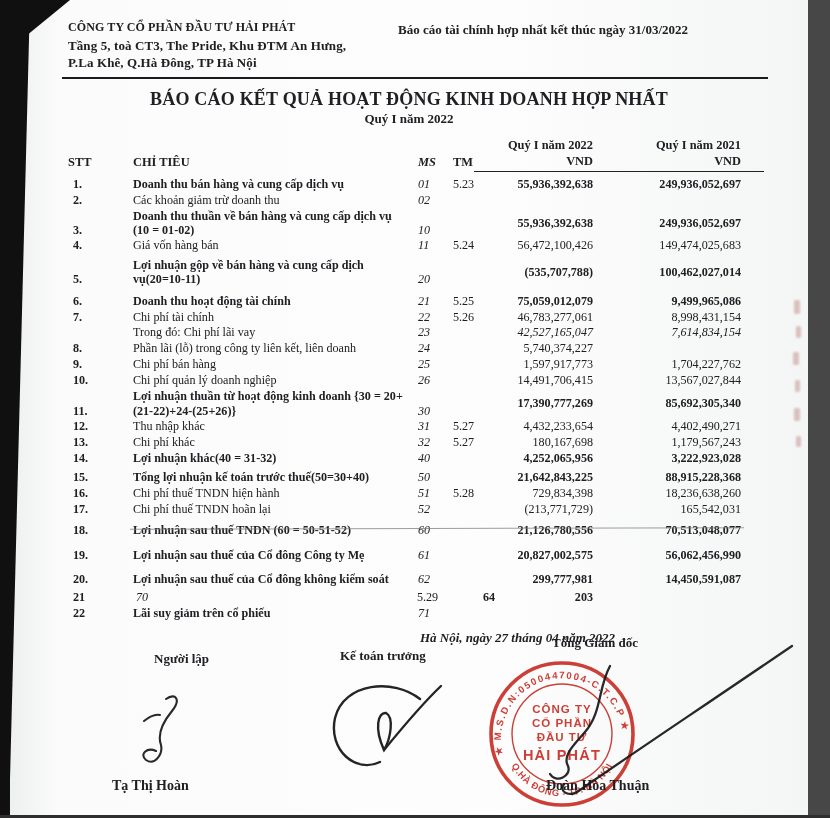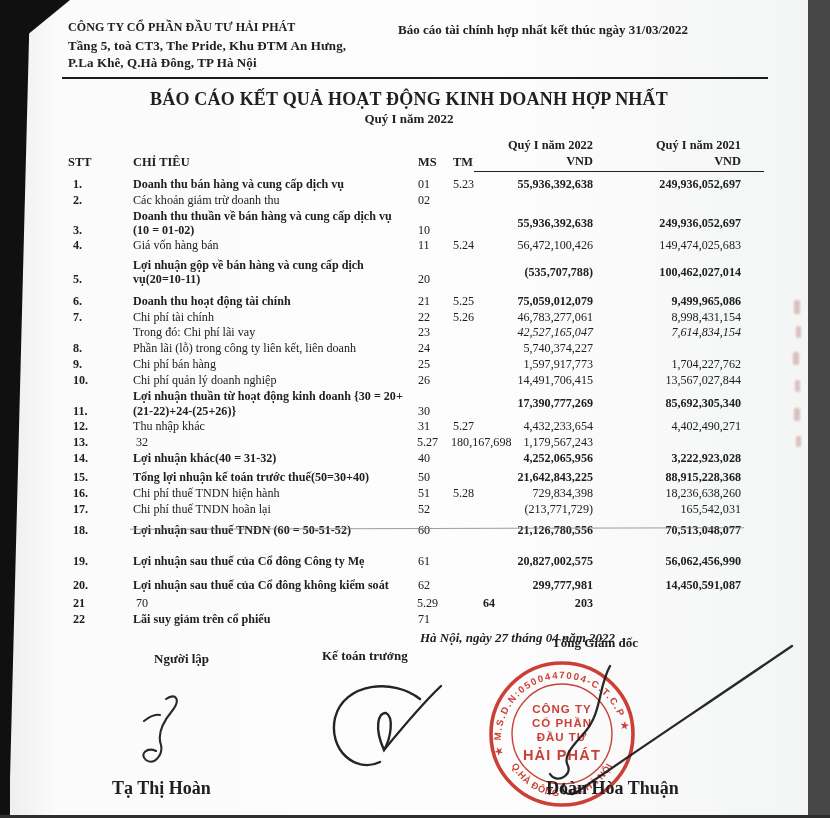--- a/index.html
+++ b/index.html
@@ -39,45 +39,45 @@
   .thead{position:relative;height:36px;font-weight:bold;font-size:12.4px;}
   .thead .h-end{align-self:end;}
   .col2hdr{display:flex;flex-direction:column;justify-content:flex-end;align-items:flex-end;text-align:right;line-height:1.35;}
   .vnd-line{position:absolute;left:406px;top:37px;width:290px;border-top:1.6px solid #222;}
   .tbody{margin-top:7px;}
   .row{display:grid;grid-template-columns:65px 282px 36px 44px 98px 148px;
        min-height:14.8px;margin-top:1.2px;font-size:12.1px;line-height:1.17;}
   .c{white-space:normal;}
   .c-stt{padding-left:5px;font-weight:bold;}
   .c-label{padding-right:6px;}
-  .c-ms{padding-left:3px;}
+  .c-ms{padding-left:3px;font-style:italic;}
   .c-tm{padding-left:2px;}
   .c-val{text-align:right;}
   .row.bold .c-label,.row.bold .c-val{font-weight:bold;}
   .row.wrap .c-stt,.row.wrap .c-ms{align-self:end;}
   .row.wrap .c-val{align-self:center;}
   .row.italic-values .c-val{font-style:italic;}
   
   .tbody .row:nth-child(5){margin-top:5px;}
   .tbody .row:nth-child(6){margin-top:7px;}
   .tbody .row:nth-child(16){margin-top:4px;}
   .tbody .row:nth-child(19){margin-top:7px;}
-  .tbody .row:nth-child(20){margin-top:16px;}
+  .tbody .row:nth-child(20){margin-top:10px;}
   .tbody .row:nth-child(21){margin-top:9px;}
   .tbody .row:nth-child(22){margin-top:3px;}
 
   .artifact-line{position:absolute;left:120px;top:528px;width:614px;border-top:1.1px solid #7d7d80;transform:rotate(-.12deg);opacity:.75;}
 
   .date-line{position:absolute;left:410px;top:630px;width:345px;
              font-weight:bold;font-style:italic;font-size:13px;}
   .sig-title{position:absolute;font-weight:bold;font-size:13px;}
   .t-nguoilap{left:128px;top:651px;margin-left:16px;}
-  .t-ketoan{left:312px;top:648px;}
+  .t-ketoan{left:330px;top:648px;}
   .t-tgd{left:420px;top:635px;width:330px;text-align:center;}
-  .sig-name{position:absolute;font-weight:bold;font-size:18px;}
+  .sig-name{position:absolute;font-weight:bold;font-size:14px;}
   .n-1{left:102px;top:778px;}
   .n-2{left:342px;top:816px;margin-left:34px;}
   .n-3{left:536px;top:778px;}
 
   .stamp{position:absolute;left:468px;top:660px;width:168px;height:152px;opacity:.88;}
   .sig-svg{position:absolute;z-index:4;}
   .sig-left{left:116px;top:690px;}
   .sig-mid{left:310px;top:676px;}
   .sig-right{left:458px;top:614px;}
 
@@ -219,20 +219,21 @@
         <div class="row">
     <div class="c c-stt">12.</div>
     <div class="c c-label">Thu nhập khác</div>
     <div class="c c-ms">31</div>
     <div class="c c-tm">5.27</div>
     <div class="c c-val">4,432,233,654</div>
     <div class="c c-val">4,402,490,271</div>
   </div>
         <div class="row">
     <div class="c c-stt">13.</div>
+    <div class="c c-label">Chi phí khác</div>
     <div class="c c-ms">32</div>
     <div class="c c-tm">5.27</div>
     <div class="c c-val">180,167,698</div>
     <div class="c c-val">1,179,567,243</div>
   </div>
         <div class="row bold">
     <div class="c c-stt">14.</div>
     <div class="c c-label">Lợi nhuận khác(40 = 31-32)</div>
     <div class="c c-ms">40</div>
     <div class="c c-tm"></div>

